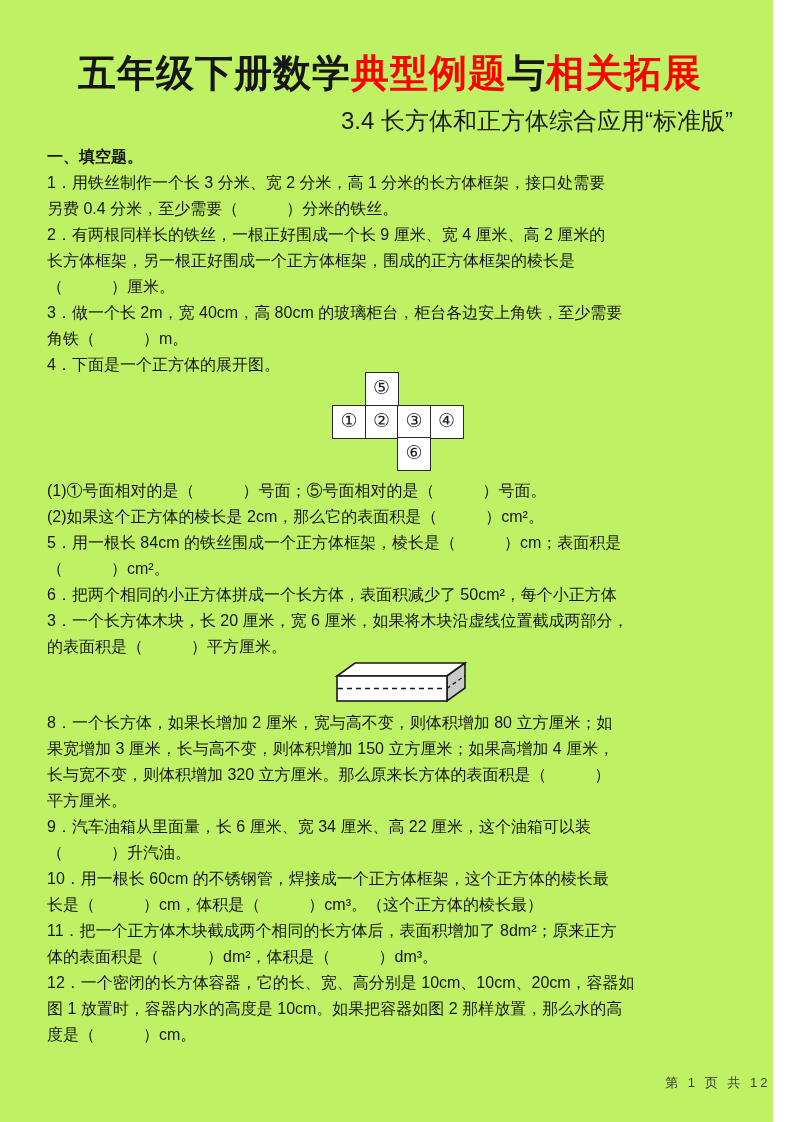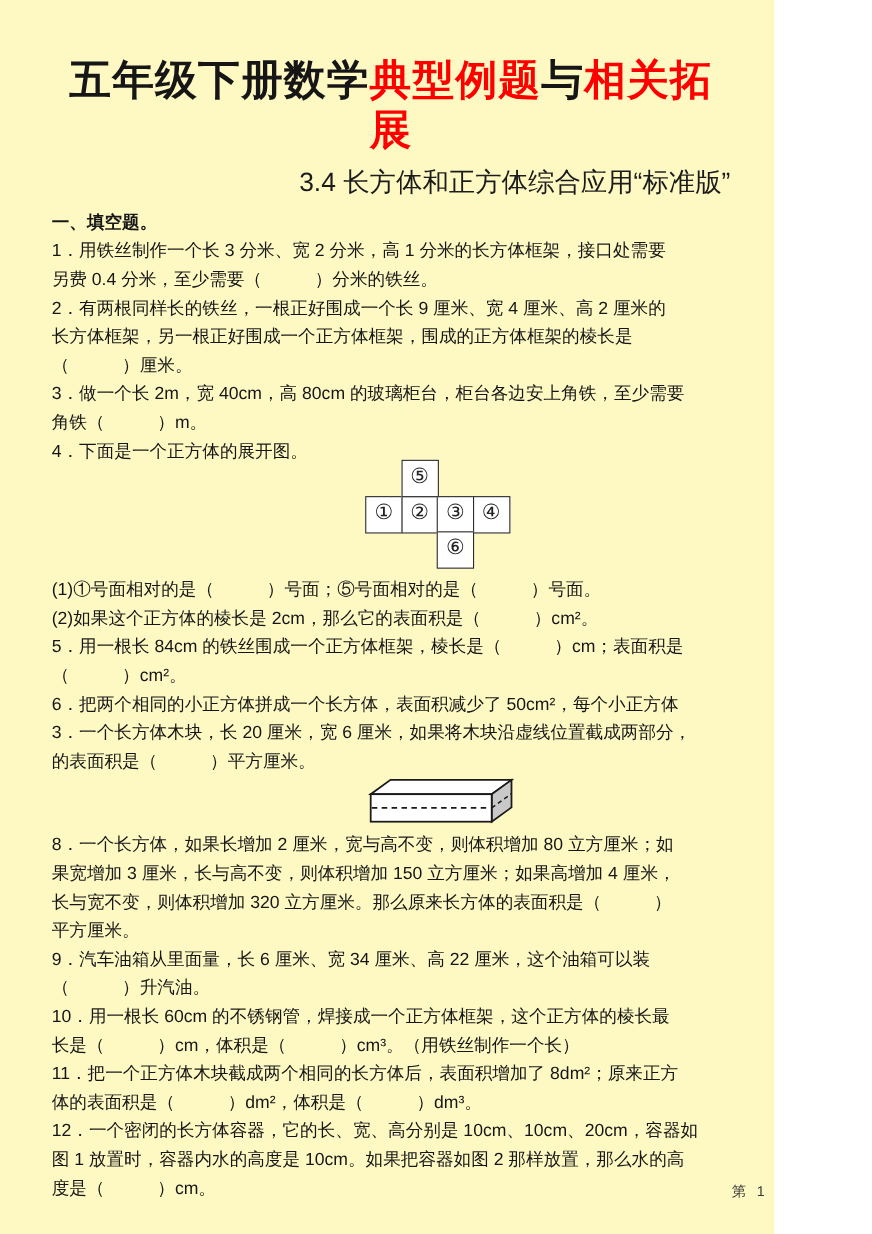--- a/index.html
+++ b/index.html
@@ -1,17 +1,17 @@
 <!DOCTYPE html>
 <html><head>
 <meta charset="utf-8">
 <style>
   html,body{margin:0;padding:0;background:#ffffff;}
   .page{
-    width:704px;height:1122px;position:relative;background:#fef9c3;
+    width:773px;height:1122px;position:relative;background:#bef264;
     font-family:"Liberation Sans", sans-serif;color:#161616;
     padding:50px 40px 0 47px;box-sizing:border-box;overflow:hidden;
   }
   h1.title{margin:0;text-align:center;font-size:38px;line-height:46px;font-weight:bold;letter-spacing:1px;}
   h1.title .red{color:#FE0000;}
   h2.subtitle{margin:10px 0 8px;text-align:right;font-size:24px;line-height:30px;font-weight:normal;color:#1b1b1b;}
   p.line{margin:0;font-size:16px;line-height:26px;white-space:nowrap;}
   p.section{font-weight:bold;}
   
   .net{position:relative;width:132px;height:99px;margin:-6px 0 7px 285px;}
@@ -76,21 +76,21 @@
     <line x1="117" y1="28.5" x2="135" y2="15.5" stroke="#1a1a1a" stroke-width="1.4" stroke-dasharray="4,3"></line>
   </svg>
 
   <p class="line">8．一个长方体，如果长增加 2 厘米，宽与高不变，则体积增加 80 立方厘米；如</p>
   <p class="line">果宽增加 3 厘米，长与高不变，则体积增加 150 立方厘米；如果高增加 4 厘米，</p>
   <p class="line">长与宽不变，则体积增加 320 立方厘米。那么原来长方体的表面积是（　　　）</p>
   <p class="line">平方厘米。</p>
   <p class="line">9．汽车油箱从里面量，长 6 厘米、宽 34 厘米、高 22 厘米，这个油箱可以装</p>
   <p class="line">（　　　）升汽油。</p>
   <p class="line">10．用一根长 60cm 的不锈钢管，焊接成一个正方体框架，这个正方体的棱长最</p>
-  <p class="line">长是（　　　）cm，体积是（　　　）cm³。（用铁丝制作一个长）</p>
+  <p class="line">长是（　　　）cm，体积是（　　　）cm³。（这个正方体的棱长最）</p>
   <p class="line">11．把一个正方体木块截成两个相同的长方体后，表面积增加了 8dm²；原来正方</p>
   <p class="line">体的表面积是（　　　）dm²，体积是（　　　）dm³。</p>
   <p class="line">12．一个密闭的长方体容器，它的长、宽、高分别是 10cm、10cm、20cm，容器如</p>
   <p class="line">图 1 放置时，容器内水的高度是 10cm。如果把容器如图 2 那样放置，那么水的高</p>
   <p class="line">度是（　　　）cm。</p>
 
   <div class="footer">第 1 页 共 12 页</div>
 
 </div>
 

